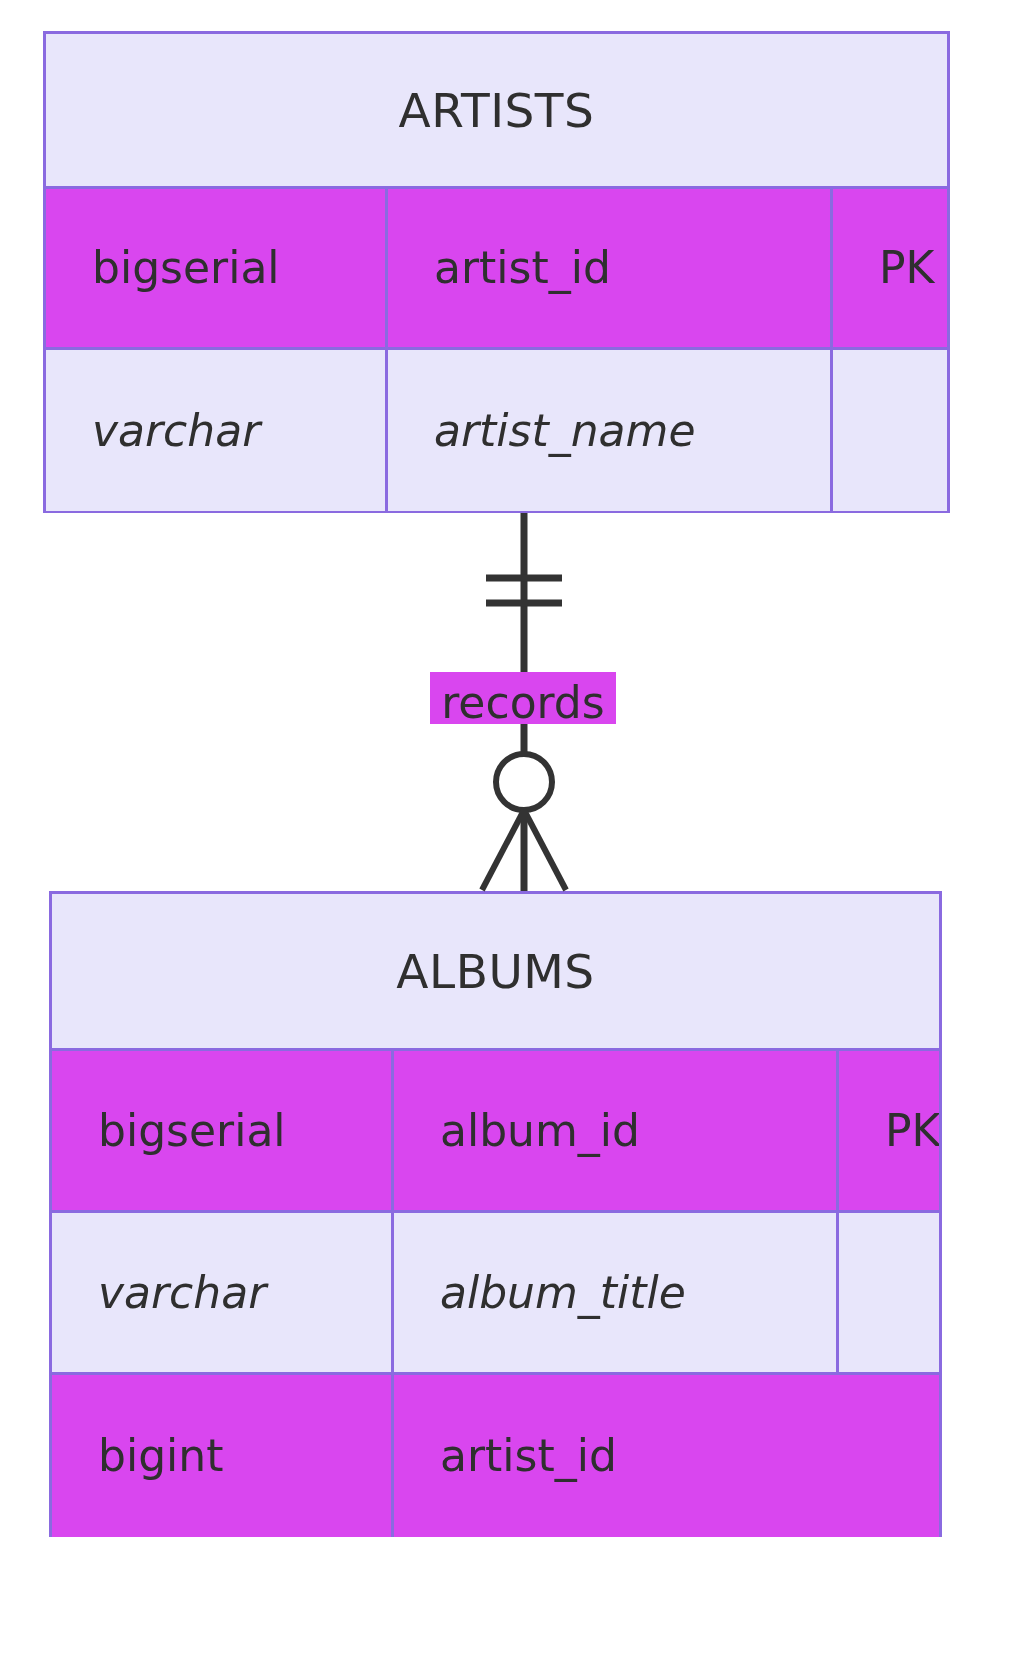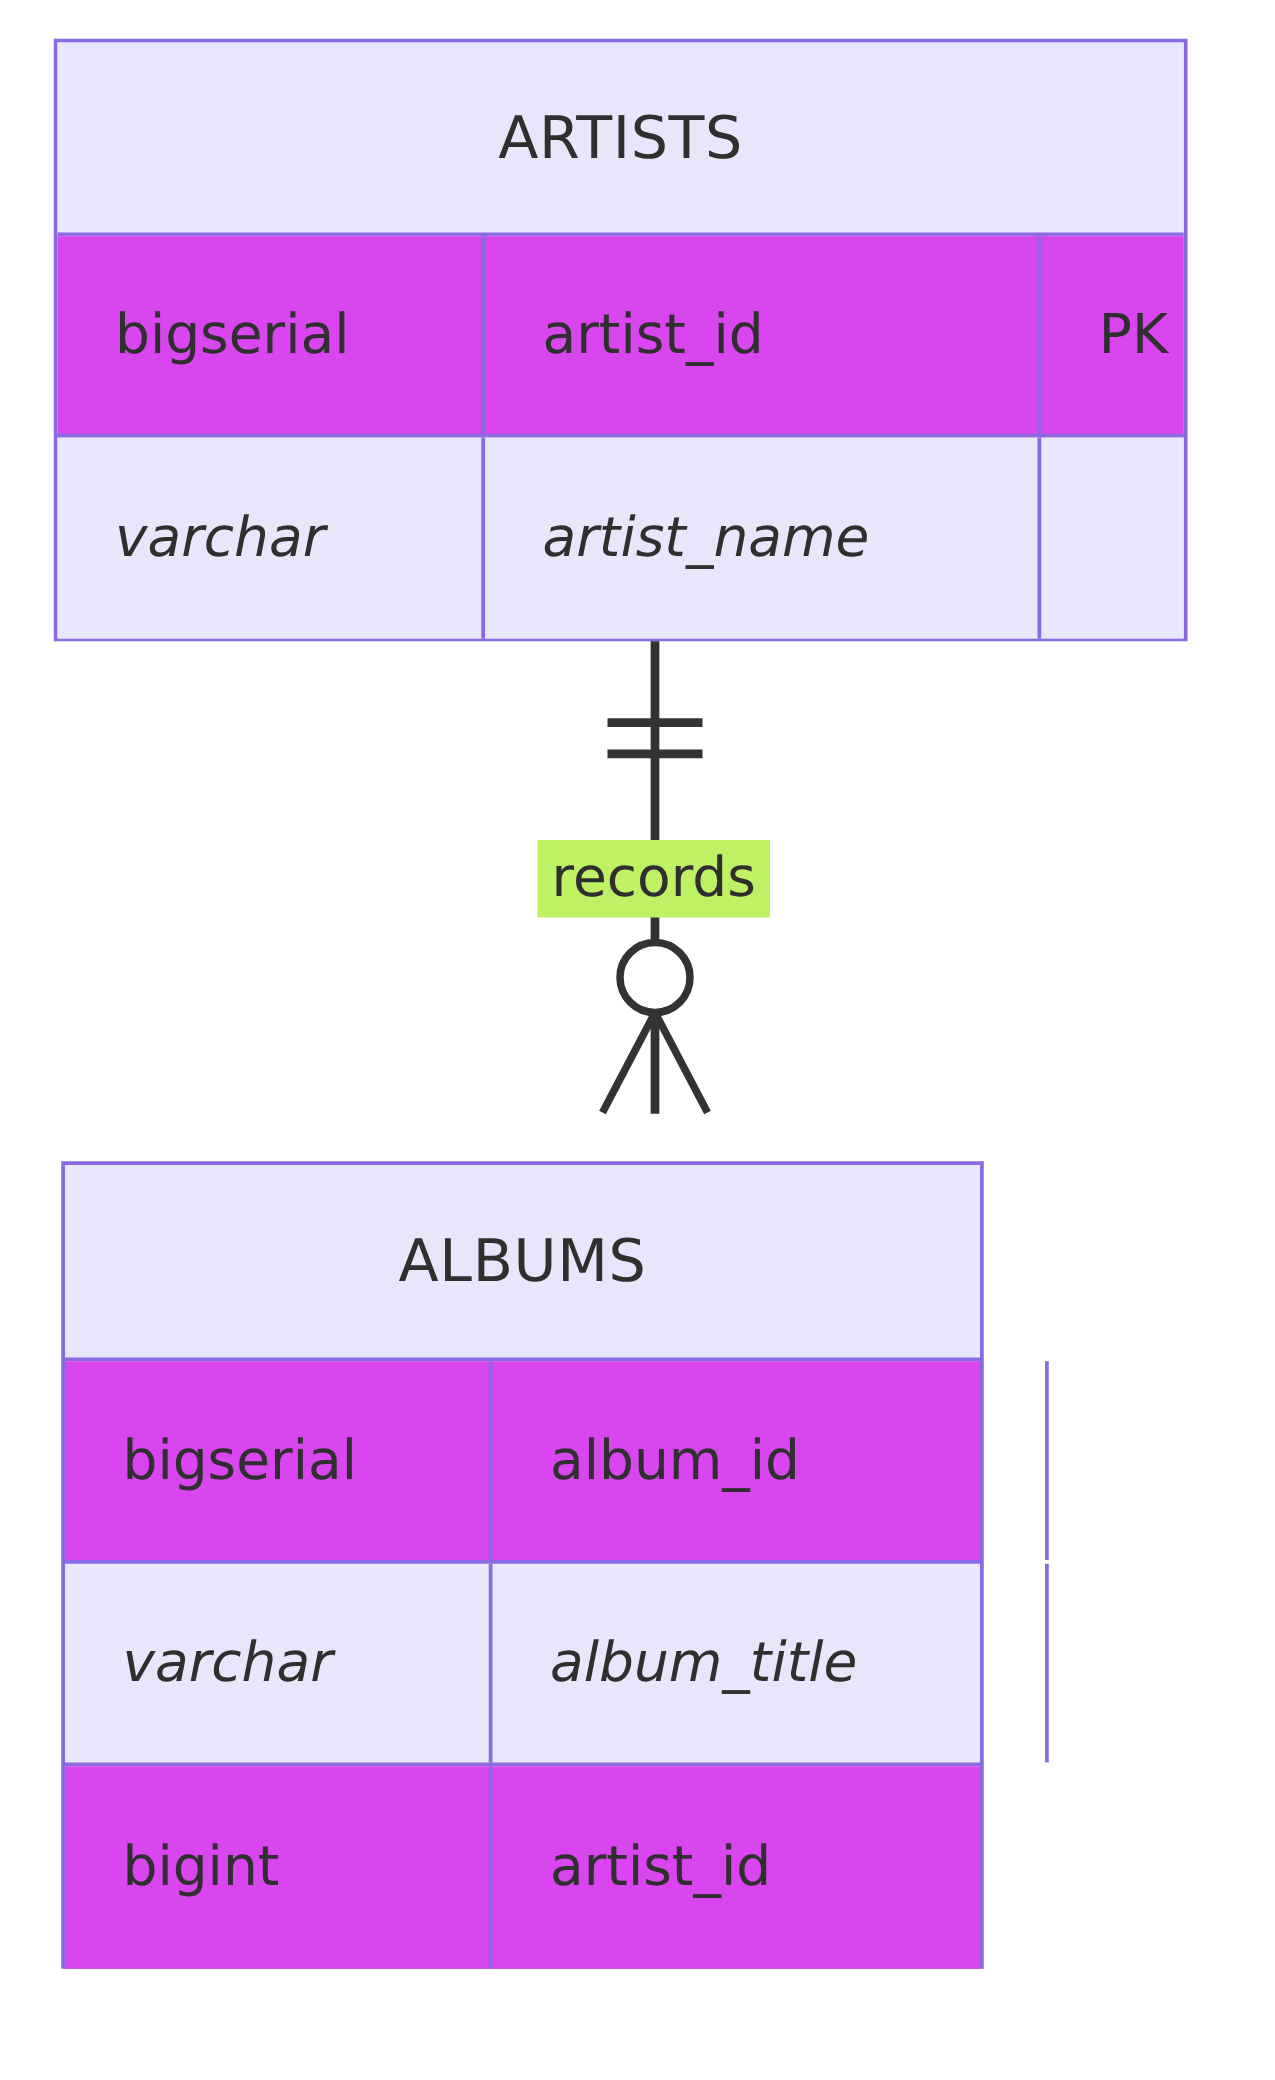--- a/index.html
+++ b/index.html
@@ -75,40 +75,40 @@
   .cell.c-key  { flex: 1 1 auto; text-align: center; }
 
   
   #entity-artists {
     left: 31px;  top: 31px;  width: 907px; height: 482px;
   }
   #entity-artists .entity-title { height: 155px; }
   #entity-artists .attr-row     { height: 161px; }
 
   #entity-albums {
-    left: 37px;  top: 929px;  width: 738px; height: 646px;
+    left: 37px;  top: 891px;  width: 893px; height: 646px;
   }
   #entity-albums .entity-title { height: 157px; }
   #entity-albums .attr-row     { height: 162px; }
 
   
   #relationship-connector {
     position: absolute;
     left: 0; top: 0;
     width: 1020px; height: 1664px;
     pointer-events: none;
   }
 
   .rel-label {
     position: absolute;
     left: 418px;
     top: 672px;
     width: 186px;
-    height: 62px;
-    background: #bef264;
+    height: 52px;
+    background: #d946ef;
     color: #2f2f2f;
     font-size: 44px;
     line-height: 62px;
     text-align: center;
     white-space: nowrap;
   }
 </style>
 </head>
 <body>
 

